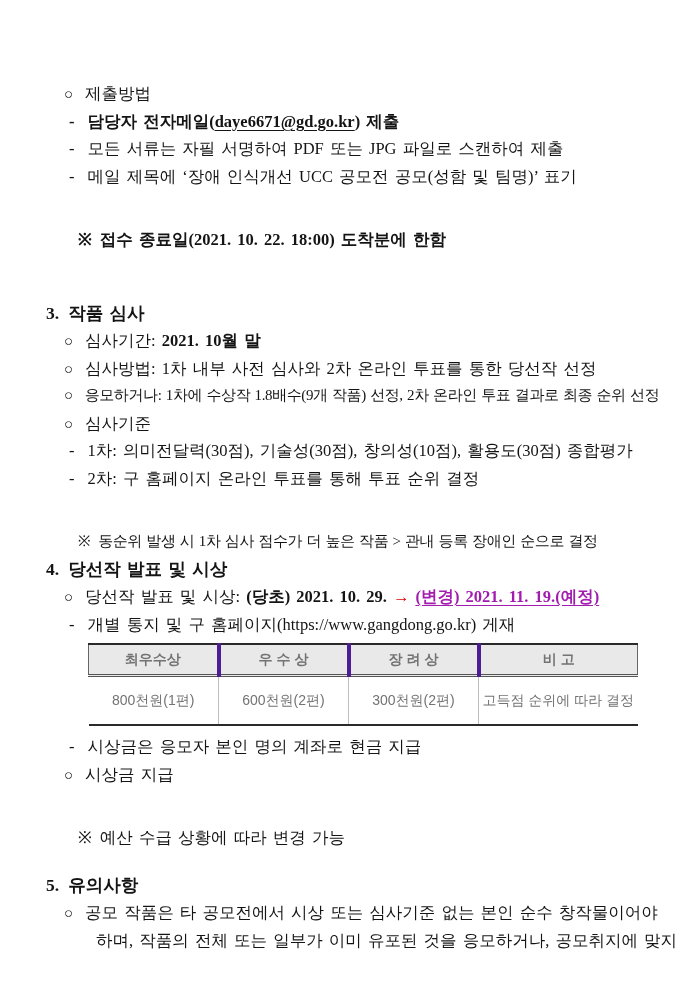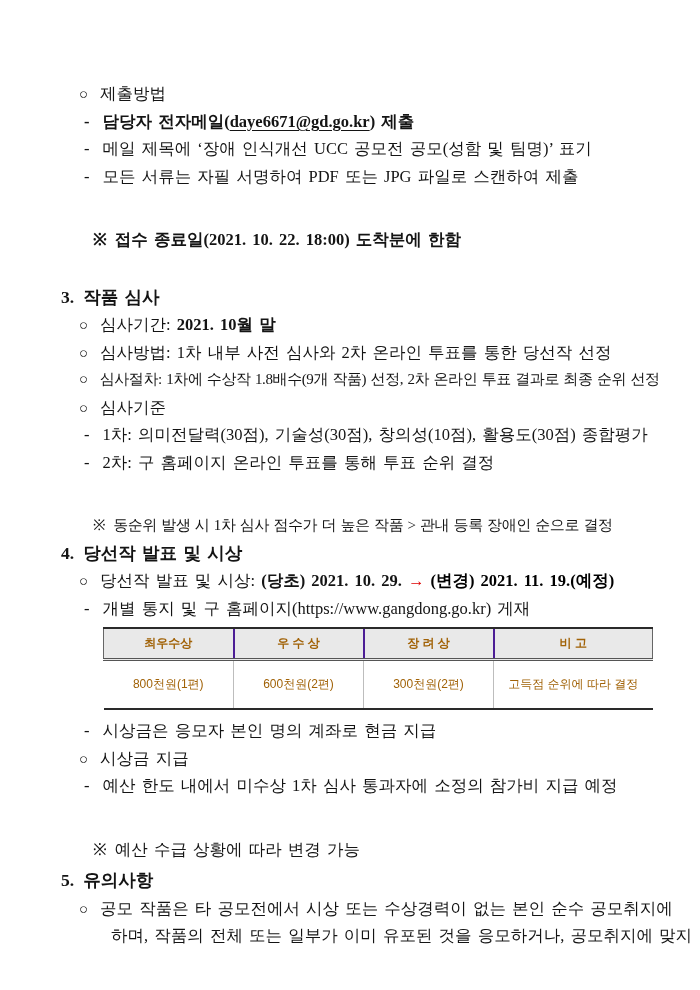--- a/index.html
+++ b/index.html
@@ -1,55 +1,55 @@
 <!DOCTYPE html>
 <html><head>
 <meta charset="utf-8">
 <style>
   html,body{margin:0;padding:0;background:#ffffff;}
   body{width:700px;height:990px;overflow:hidden;}
   .page{
     position:relative;width:700px;height:990px;box-sizing:border-box;
     background:#ffffff;color:#141414;
-    padding:80px 28px 0 60px;
+    padding:80px 28px 0 45px;
     font-family:"Liberation Serif","DejaVu Serif",serif;
   }
   .ln{height:27.5px;line-height:27.5px;font-size:16.5px;margin:0;
       white-space:nowrap;word-spacing:2px;}
   .mk{display:inline-block;}
   .i1{padding-left:19px;}         
   .i1 .mk{margin-right:12px;font-size:15px;}
   .i2{padding-left:24px;}         
   .i2 .mk{margin-right:13px;}
   .i3{padding-left:33px;margin-top:36px;}         
   .i3 .mk{margin-right:8px;}
   .i4{padding-left:51px;}         
   .sec{font-weight:bold;font-size:17.5px;padding-left:1px;}
   .sec .num{margin-right:9px;}
-  .sec3{margin-top:30px;}
+  .sec3{margin-top:46px;}
   .sec4{}
-  .sec5{margin-top:4px;}
+  .sec5{margin-top:20px;}
   .b{font-weight:bold;}
   .tight{font-size:15px;letter-spacing:-0.4px;word-spacing:1px;}
   .arrow{color:#dd0000;margin:0 6px;font-weight:normal;}
-  .redu{color:#000000;font-weight:bold;text-underline-offset:3px;}
+  .redu{color:#a21caf;font-weight:bold;text-decoration:underline;text-underline-offset:3px;}
   .ulink{text-decoration:underline;text-underline-offset:3px;color:inherit;font-weight:bold;}
   
   .tblwrap{margin:5px 0 7px 43px;}
   table.awards{
     border-collapse:collapse;width:549px;table-layout:fixed;
-    font-family:"Liberation Sans","DejaVu Sans",sans-serif;font-size:12px;color:#a16207;
+    font-family:"Liberation Sans","DejaVu Sans",sans-serif;font-size:14px;color:#737373;
   }
   table.awards col.c1,table.awards col.c2,table.awards col.c3{width:130px;}
   table.awards col.c4{width:159px;}
   table.awards thead th{
     background:#e9e9e9;font-weight:bold;height:29px;padding:0;
     border-top:2.5px solid #2a2a2a;border-bottom:3px double #555;
   }
-  table.awards thead th + th{border-left:2px solid #4c1d95;}
+  table.awards thead th + th{border-left:4px solid #4c1d95;}
   table.awards thead th:first-child{border-left:1.5px solid #666;}
   table.awards thead th:last-child{border-right:1.5px solid #666;}
   table.awards tbody td{
     height:47px;text-align:center;vertical-align:middle;padding:0;
     border-bottom:2.5px solid #2a2a2a;background:#ffffff;
   }
   table.awards tbody td + td{border-left:1px solid #bdbdbd;}
 </style>
 </head>
 <body>
@@ -57,42 +57,42 @@
 <div class="page">
 
   <div>
     <p class="ln i1">
       <span class="mk">○</span><span>제출방법</span>
     </p>
     <p class="ln i2 b">
       <span class="mk">-</span><span>담당자 전자메일(</span><span class="ulink">daye6671@gd.go.kr</span><span>) 제출</span>
     </p>
     <p class="ln i2">
-      <span class="mk">-</span><span>메일 제목에 ‘장애 인식개선 UCC 공모전 공모(성함 및 팀명)’ 표기</span>
+      <span class="mk">-</span><span>모든 서류는 자필 서명하여 PDF 또는 JPG 파일로 스캔하여 제출</span>
     </p>
     <p class="ln i2">
-      <span class="mk">-</span><span>모든 서류는 자필 서명하여 PDF 또는 JPG 파일로 스캔하여 제출</span>
+      <span class="mk">-</span><span>메일 제목에 ‘장애 인식개선 UCC 공모전 공모(성함 및 팀명)’ 표기</span>
     </p>
     <p class="ln i3 b">
       <span class="mk">※</span><span>접수 종료일(2021. 10. 22. 18:00) 도착분에 한함</span>
     </p>
   </div>
 
   <div>
     <p class="ln sec sec3">
       <span class="num">3.</span><span>작품 심사</span>
     </p>
     <p class="ln i1">
       <span class="mk">○</span><span>심사기간: </span><span class="b">2021. 10월 말</span>
     </p>
     <p class="ln i1">
       <span class="mk">○</span><span>심사방법: 1차 내부 사전 심사와 2차 온라인 투표를 통한 당선작 선정</span>
     </p>
     <p class="ln i1 tight">
-      <span class="mk">○</span><span>심사절차: 1차에 수상작 1.8배수(9개 작품) 선정, 2차 온라인 투표 결과로 최종 순위 선정</span>
+      <span class="mk">○</span><span>응모하거나: 1차에 수상작 1.8배수(9개 작품) 선정, 2차 온라인 투표 결과로 최종 순위 선정</span>
     </p>
     <p class="ln i1">
       <span class="mk">○</span><span>심사기준</span>
     </p>
     <p class="ln i2">
       <span class="mk">-</span><span>1차: 의미전달력(30점), 기술성(30점), 창의성(10점), 활용도(30점) 종합평가</span>
     </p>
     <p class="ln i2">
       <span class="mk">-</span><span>2차: 구 홈페이지 온라인 투표를 통해 투표 순위 결정</span>
     </p>
@@ -138,33 +138,30 @@
         </tbody>
       </table>
     </div>
 
     <p class="ln i2">
       <span class="mk">-</span><span>시상금은 응모자 본인 명의 계좌로 현금 지급</span>
     </p>
     <p class="ln i1">
       <span class="mk">○</span><span>시상금 지급</span>
     </p>
-    <p class="ln i2">
-      <span class="mk">-</span><span>예산 한도 내에서 미수상 1차 심사 통과자에 소정의 참가비 지급 예정</span>
-    </p>
     <p class="ln i3">
       <span class="mk">※</span><span>예산 수급 상황에 따라 변경 가능</span>
     </p>
   </div>
 
   <div>
     <p class="ln sec sec5">
       <span class="num">5.</span><span>유의사항</span>
     </p>
     <p class="ln i1">
-      <span class="mk">○</span><span>공모 작품은 타 공모전에서 시상 또는 수상경력이 없는 본인 순수 공모취지에</span>
+      <span class="mk">○</span><span>공모 작품은 타 공모전에서 시상 또는 심사기준 없는 본인 순수 창작물이어야</span>
     </p>
     <p class="ln i4">
       <span>하며, 작품의 전체 또는 일부가 이미 유포된 것을 응모하거나, 공모취지에 맞지</span>
     </p>
   </div>
 
 </div>
 
 </body></html>

